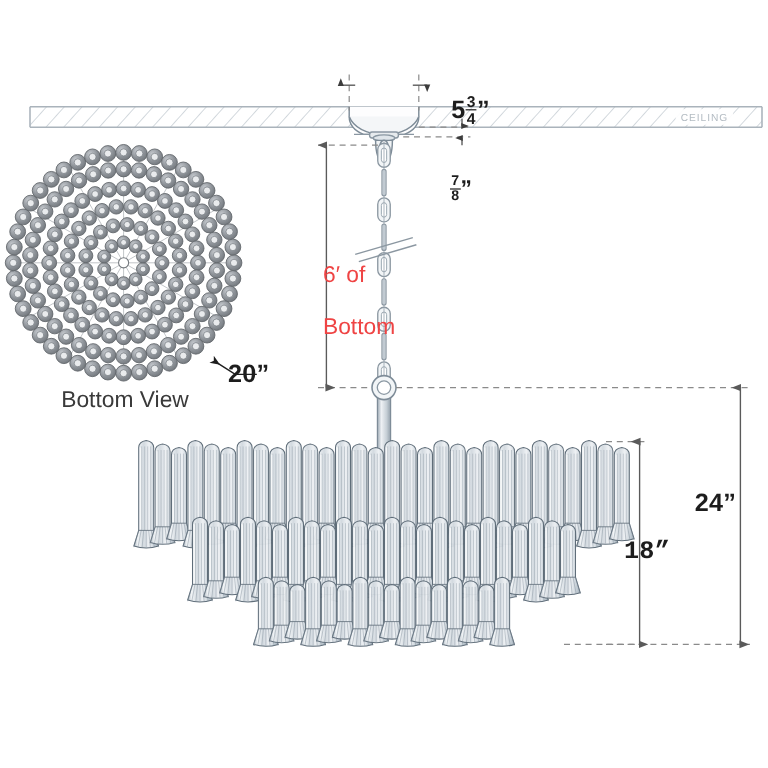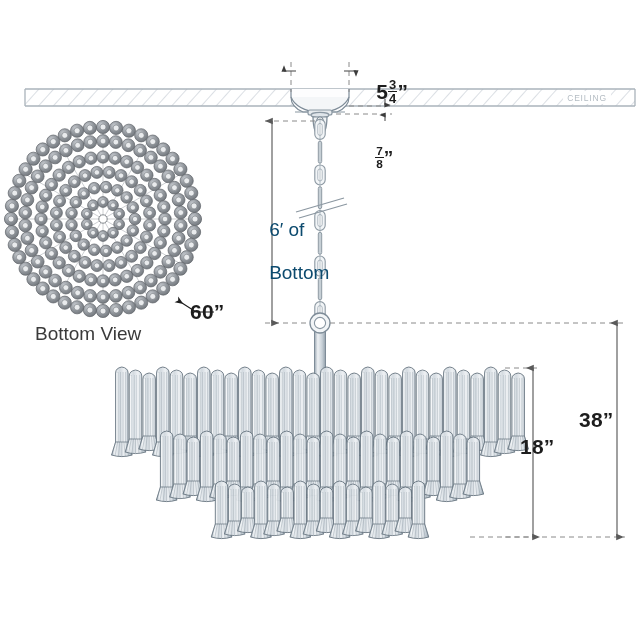--- a/index.html
+++ b/index.html
@@ -3,21 +3,21 @@
 <meta charset="utf-8">
 <style>
   html,body{margin:0;padding:0;background:#ffffff;}
   body{width:640px;height:640px;position:relative;overflow:hidden;
        font-family:"Liberation Sans", sans-serif;color:#2b2b2b;}
   #stage{position:absolute;inset:0;width:640px;height:640px;}
   .lbl{position:absolute;white-space:pre;line-height:1.05;}
   .lbl.dim{font-size:21px;font-weight:700;color:#1d1d1d;letter-spacing:.2px;}
   .lbl.dim-sm{font-size:19px;font-weight:700;color:#1d1d1d;}
   .lbl.cap{font-size:19px;font-weight:400;color:#3a3a3a;}
-  .lbl.chain{font-size:19px;font-weight:400;color:#0c4a6e;line-height:1.12;}
+  .lbl.chain{font-size:19px;font-weight:400;color:#ef4444;line-height:1.12;}
   .frac{display:inline-block;font-size:.62em;vertical-align:.16em;}
   .frac b{display:block;font-weight:700;border-bottom:1.4px solid #1d1d1d;
           padding:0 1px;line-height:1.0;}
   .frac i{display:block;font-style:normal;font-weight:700;padding:0 1px;line-height:1.05;}
   .stk{display:inline-flex;align-items:center;}
 </style>
 </head>
 <body>
 
 <div id="stage">
@@ -1496,22 +1496,22 @@
 
   <div class="lbl dim-sm" style="left:354px;top:119px;">
     <span class="stk"><span class="frac"><b>7</b><i>8</i></span><span>”</span></span>
   </div>
 
   <div class="lbl chain" style="left:248px;top:198px;">
     <span>6′ of</span><br>
     <span>Bottom</span>
   </div>
 
-  <div class="lbl dim" style="left:190px;top:301px;">60”</div>
-
-  <div class="lbl cap" style="left:35px;top:324px;">Bottom View</div>
-
-  <div class="lbl dim" style="left:520px;top:436px;">18”</div>
-
-  <div class="lbl dim" style="left:579px;top:409px;">38”</div>
+  <div class="lbl dim" style="left:190px;top:301px;">20”</div>
+
+  <div class="lbl cap" style="left:51px;top:324px;">Bottom View</div>
+
+  <div class="lbl dim" style="left:520px;top:450px;font-family:Liberation Mono, monospace;">18”</div>
+
+  <div class="lbl dim" style="left:579px;top:409px;">24”</div>
 
 
 </div>
 
 </body></html>

